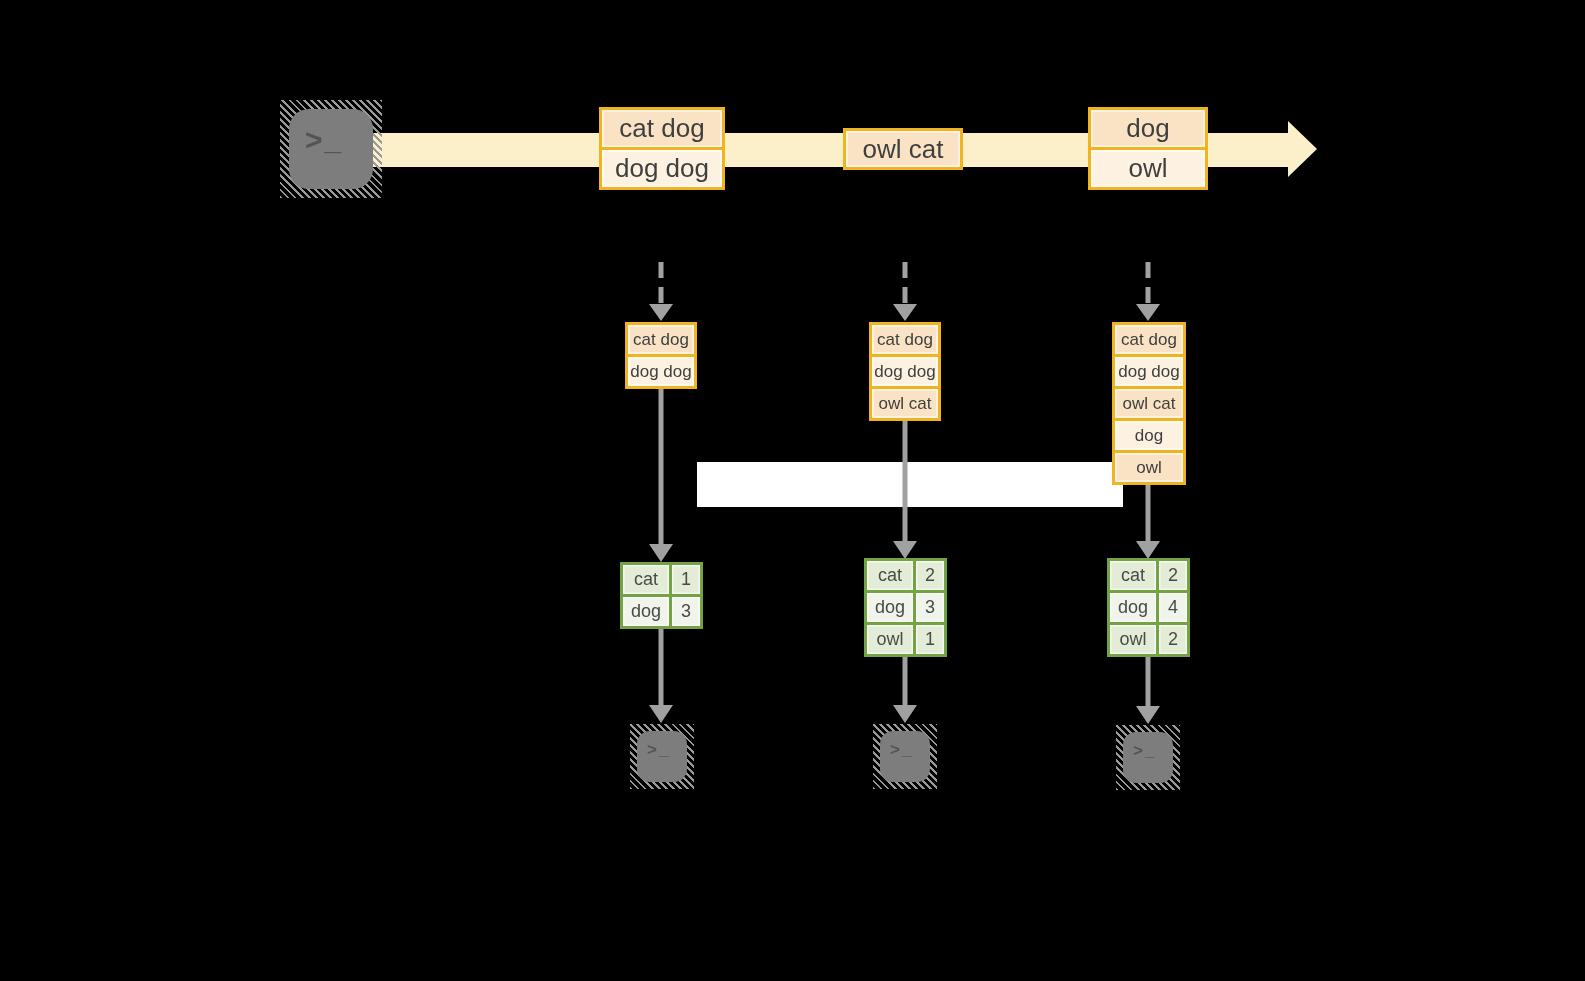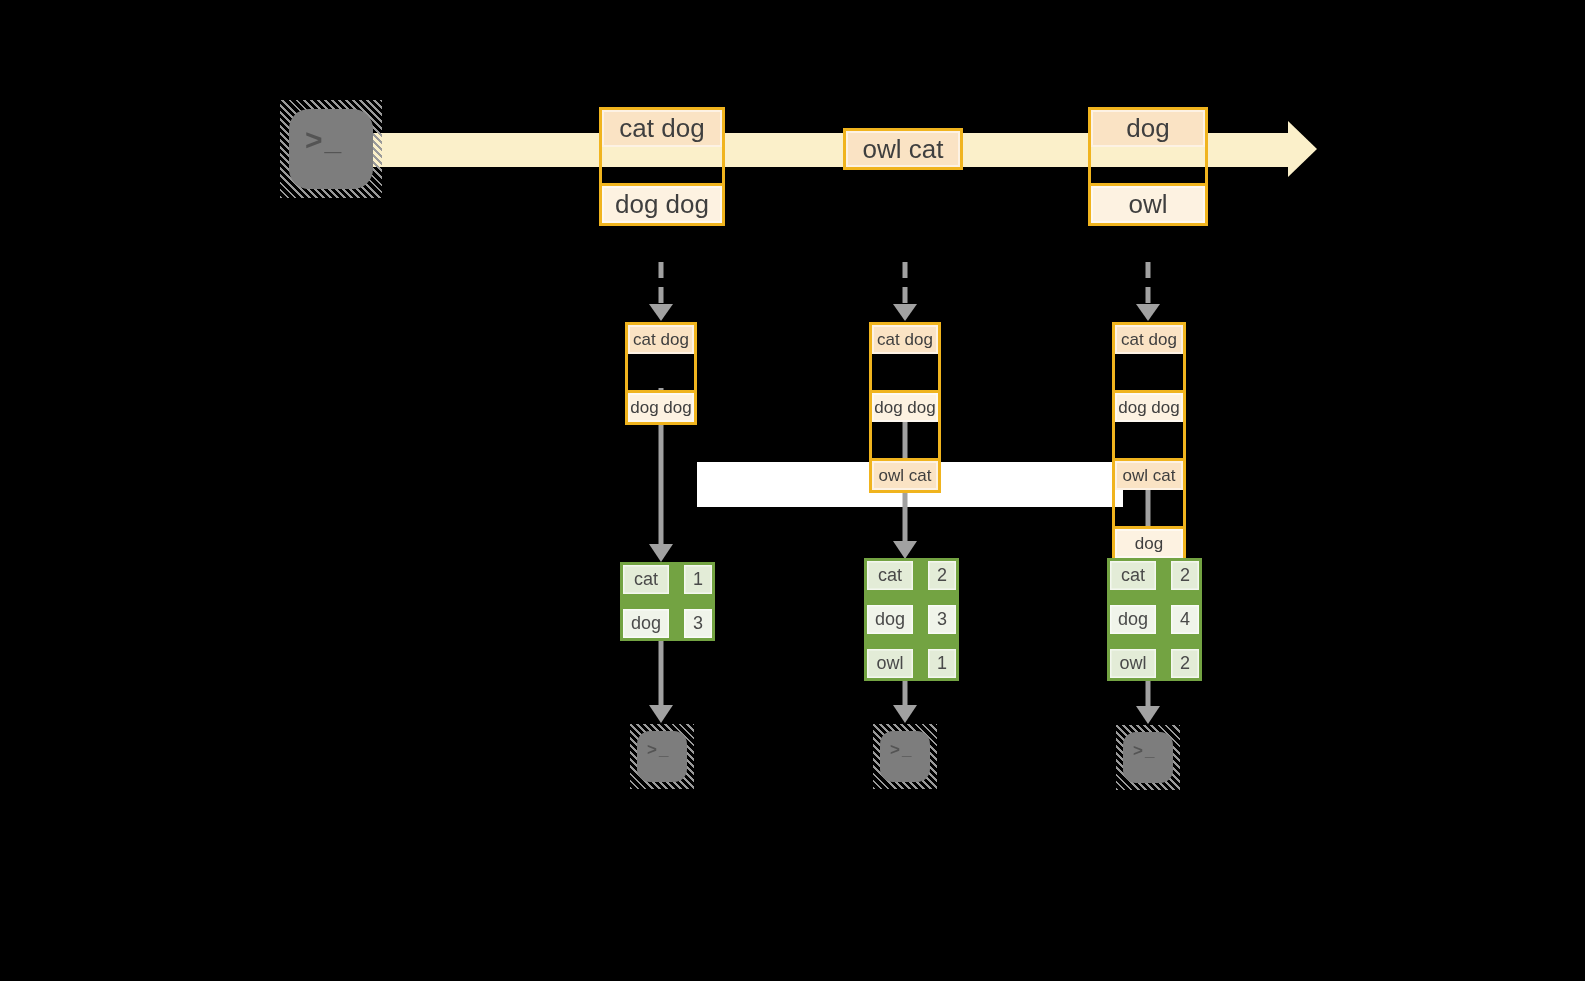--- a/index.html
+++ b/index.html
@@ -18,29 +18,29 @@
   .ghead{fill:var(--gray);}
   .dashed{stroke-dasharray:16 9;}
 
   
   .label-band{position:absolute;left:697px;top:462px;width:426px;height:45px;background:var(--label-bg);}
   .label-text{position:absolute;left:697px;top:462px;width:426px;height:45px;display:flex;align-items:center;justify-content:center;font-size:33px;color:var(--label-text);}
 
   
   .obox{position:absolute;box-sizing:border-box;border:3px solid var(--amber);display:flex;flex-direction:column;}
   .obox .orow{display:flex;align-items:center;justify-content:center;color:var(--text-dark);box-shadow:inset 0 0 0 2px rgba(255,255,255,.55);}
-  .obox .orow + .orow{border-top:3px solid var(--amber);margin-top:36px;}
+  .obox .orow + .orow{border-top:3px solid var(--amber);}
   .orow.peach{background:var(--peach);}
   .orow.cream{background:var(--cream);}
   .sbox .orow{height:37px;font-size:26px;}
   .sbox1row .orow{height:36px;font-size:26px;}
   .bbox .orow{height:29px;font-size:17px;}
 
   
-  .gtable{position:absolute;box-sizing:border-box;background:var(--green);border:3px solid var(--green);display:grid;grid-template-columns:46px 28px;gap:15px;}
+  .gtable{position:absolute;box-sizing:border-box;background:var(--green);border:3px solid var(--green);display:grid;grid-template-columns:46px 28px;gap:3px;}
   .gcell{display:flex;align-items:center;justify-content:center;height:29px;font-size:18px;color:#4a4a4a;box-shadow:inset 0 0 0 1.5px rgba(255,255,255,.6);}
   .gcell.odd{background:var(--green-dark);}
   .gcell.even{background:var(--green-light);}
 
   
   .term{position:absolute;background:repeating-linear-gradient(45deg,var(--hatch) 0 2px,transparent 2px 5px);}
   .term-inner{position:absolute;background:var(--term-body);display:flex;align-items:flex-start;justify-content:flex-start;}
   .term-glyph{color:var(--term-glyph);font-weight:700;letter-spacing:2px;}
   .term-src{left:280px;top:100px;width:102px;height:98px;}
   .term-src .term-inner{left:9px;top:9px;right:9px;bottom:9px;border-radius:20px;}

